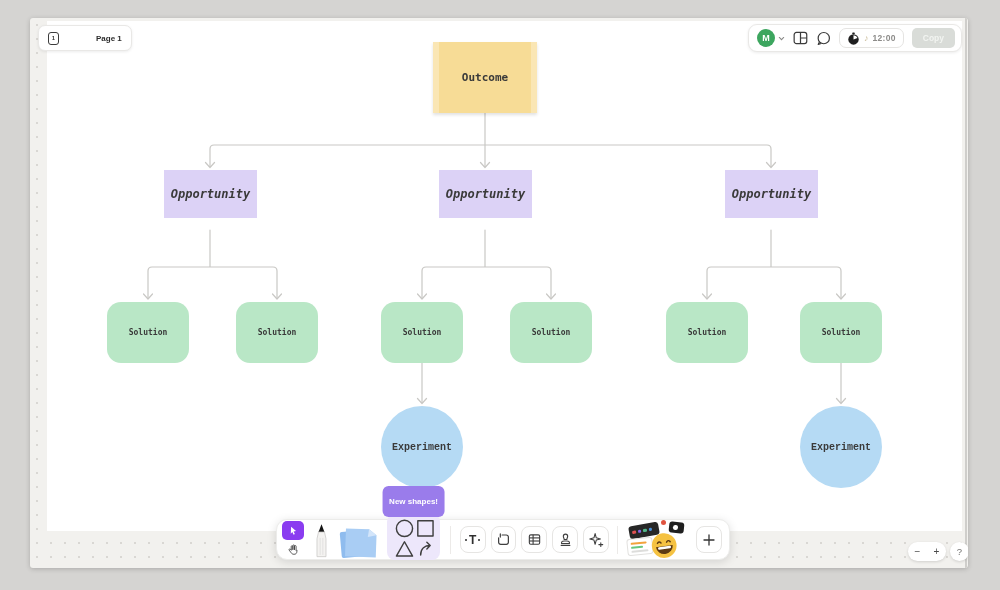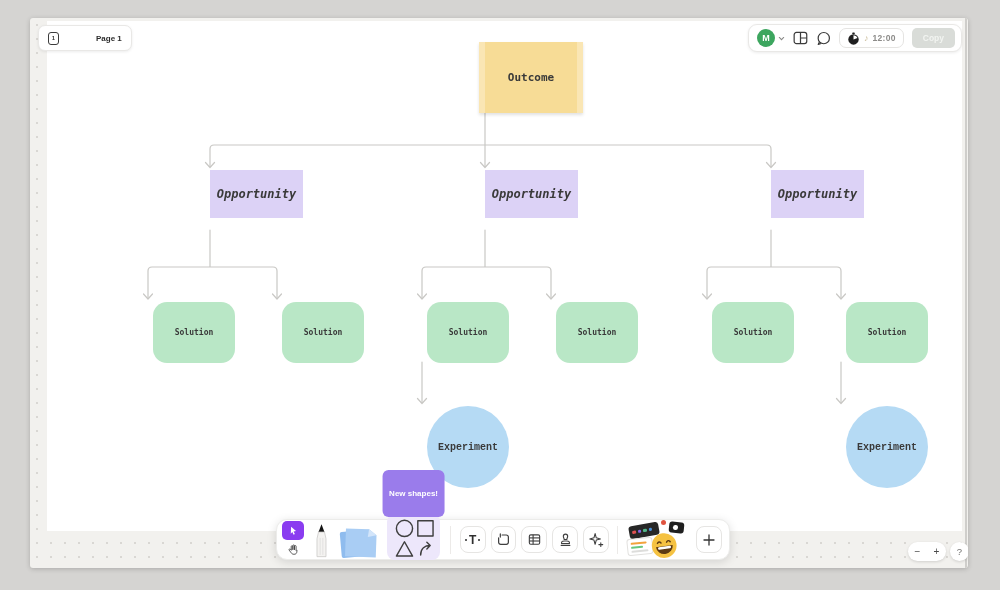--- a/index.html
+++ b/index.html
@@ -14,21 +14,21 @@
 
   .board { position:absolute; left:17px; top:3px; width:915px; height:510px; background:#fff; z-index:1; }
   .scroll-edge { position:absolute; right:1px; top:0; width:2px; height:100%; background:#cfcecb; z-index:4; }
 
   
   .connectors { position:absolute; left:0; top:0; z-index:2; pointer-events:none; }
   .connectors path { fill:none; stroke:var(--connector-gray,#c9c8c5); stroke-width:1.2;
     stroke-linecap:round; stroke-linejoin:round; }
 
   .node { position:absolute; z-index:3; display:flex; align-items:center; justify-content:center;
-    font-family:"DejaVu Sans Mono", monospace; font-weight:700; color:#3a3a3a; text-align:center;margin-left:46px; }
+    font-family:"DejaVu Sans Mono", monospace; font-weight:700; color:#3a3a3a; text-align:center; }
   .sticky { width:104px; height:71px; font-size:11px;
     background:linear-gradient(90deg, var(--sticky-yellow-edge,#fae6b4) 0 6px,
       var(--sticky-yellow,#f7dc96) 6px calc(100% - 6px),
       var(--sticky-yellow-edge,#fae6b4) calc(100% - 6px) 100%);
     box-shadow:0 2px 3px rgba(0,0,0,.12); }
   .opp { width:93px; height:48px; font-size:12px; background:var(--node-purple,#dcd2f6);font-style:italic; }
   .sol { width:82px; height:61px; font-size:8px; background:var(--node-green,#b9e7c6); border-radius:14px; }
   .exp { width:82px; height:82px; font-size:10px; background:var(--node-blue,#b5daf4); border-radius:50%;font-family:Liberation Mono, monospace; }
 
   
@@ -67,21 +67,21 @@
   .sel-btn { width:22px; height:19px; border-radius:5px; background:var(--accent-purple,#8a3cf0);
     display:flex; align-items:center; justify-content:center; }
   .hand-btn { width:22px; height:17px; display:flex; align-items:center; justify-content:center; }
   .tool { display:flex; align-items:end; justify-content:center; }
   .marker-tool { width:24px; height:39px; align-items:flex-end; }
   .stickies-tool { width:52px; height:36px; }
   .shapes-tool { position:relative; width:56px; height:46px; margin:-5px 4px 0 4px;
     background:#ede7fb; border-radius:8px; display:flex; align-items:center; justify-content:center; }
   .badge { position:absolute; bottom:calc(100% - 3px); left:50%; transform:translateX(-50%);
     background:var(--badge-purple,#9a7ceb); color:#fff; font-size:8px; font-weight:600;
-    padding:19px 7px; border-radius:6px; white-space:nowrap; }
+    padding:11px 7px; border-radius:6px; white-space:nowrap; }
   .vdiv { width:1px; height:28px; background:#eceae8; margin:0 6px; }
   .icon-btn { width:27px; height:27px; border:1px solid #e6e5e3; border-radius:8px; background:#fff;
     display:flex; align-items:center; justify-content:center; margin:0 2.5px; }
   .ttool { display:flex; align-items:center; gap:2px; font-size:12px; font-weight:700; color:#2f2f2f; }
   .ttool i { width:2px; height:2px; border-radius:50%; background:#2f2f2f; }
   .stickers { position:relative; width:66px; height:40px; margin:0 3px; }
   .stk-card { position:absolute; left:2px; top:4px; width:30px; height:13px; background:#272727;
     border-radius:3px; transform:rotate(-10deg); display:flex; align-items:center; gap:2px; padding:0 3px; }
   .stk-card b { width:3.5px; height:3.5px; border-radius:1px; display:block; }
   .stk-mini { position:absolute; left:0px; top:18px; width:26px; height:17px; background:#fff;

